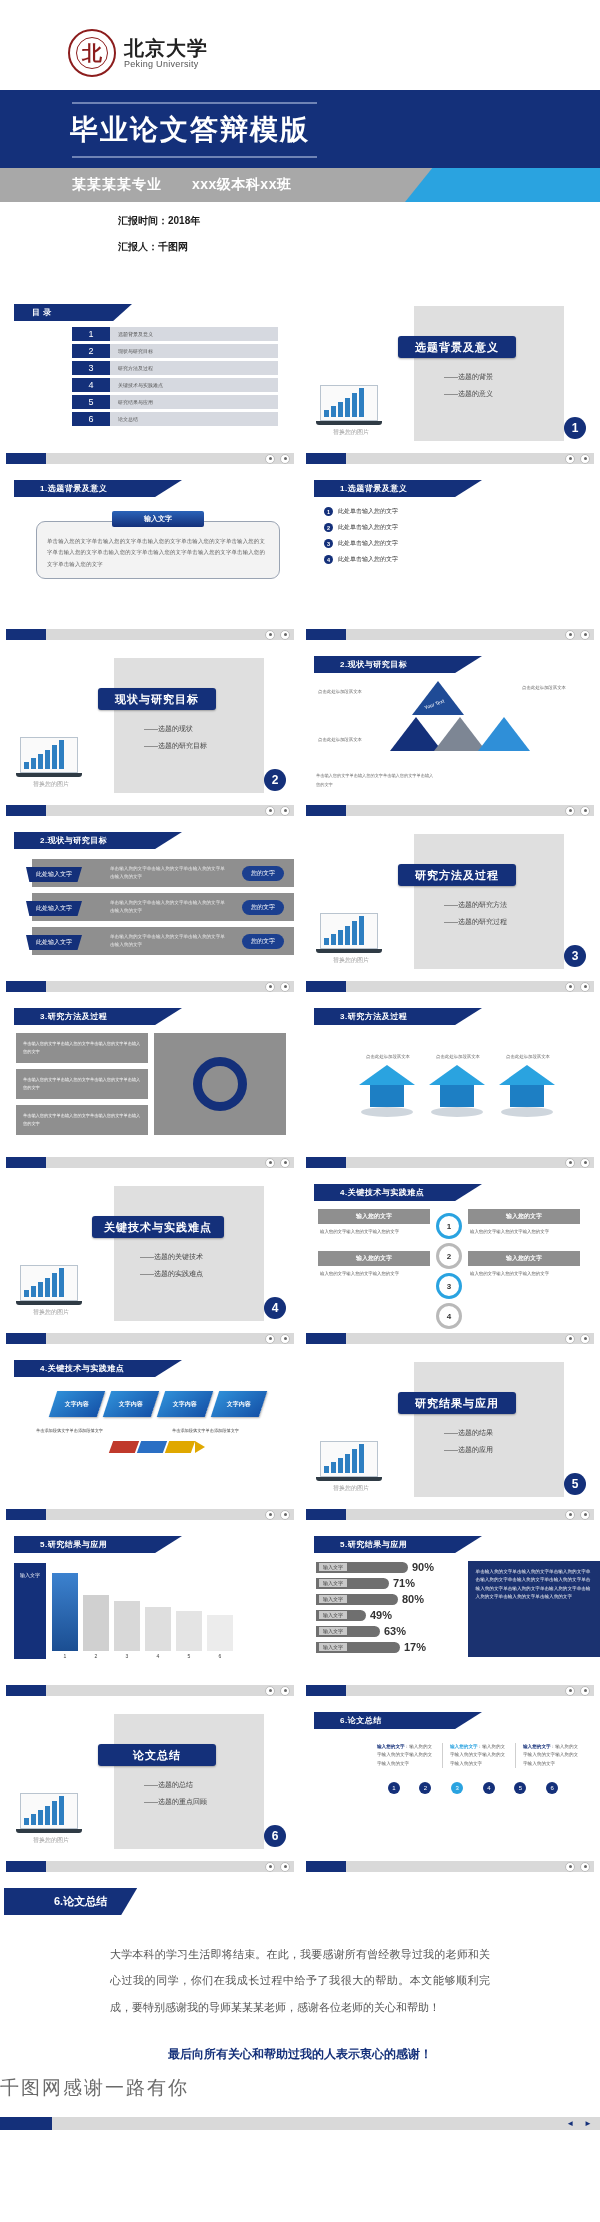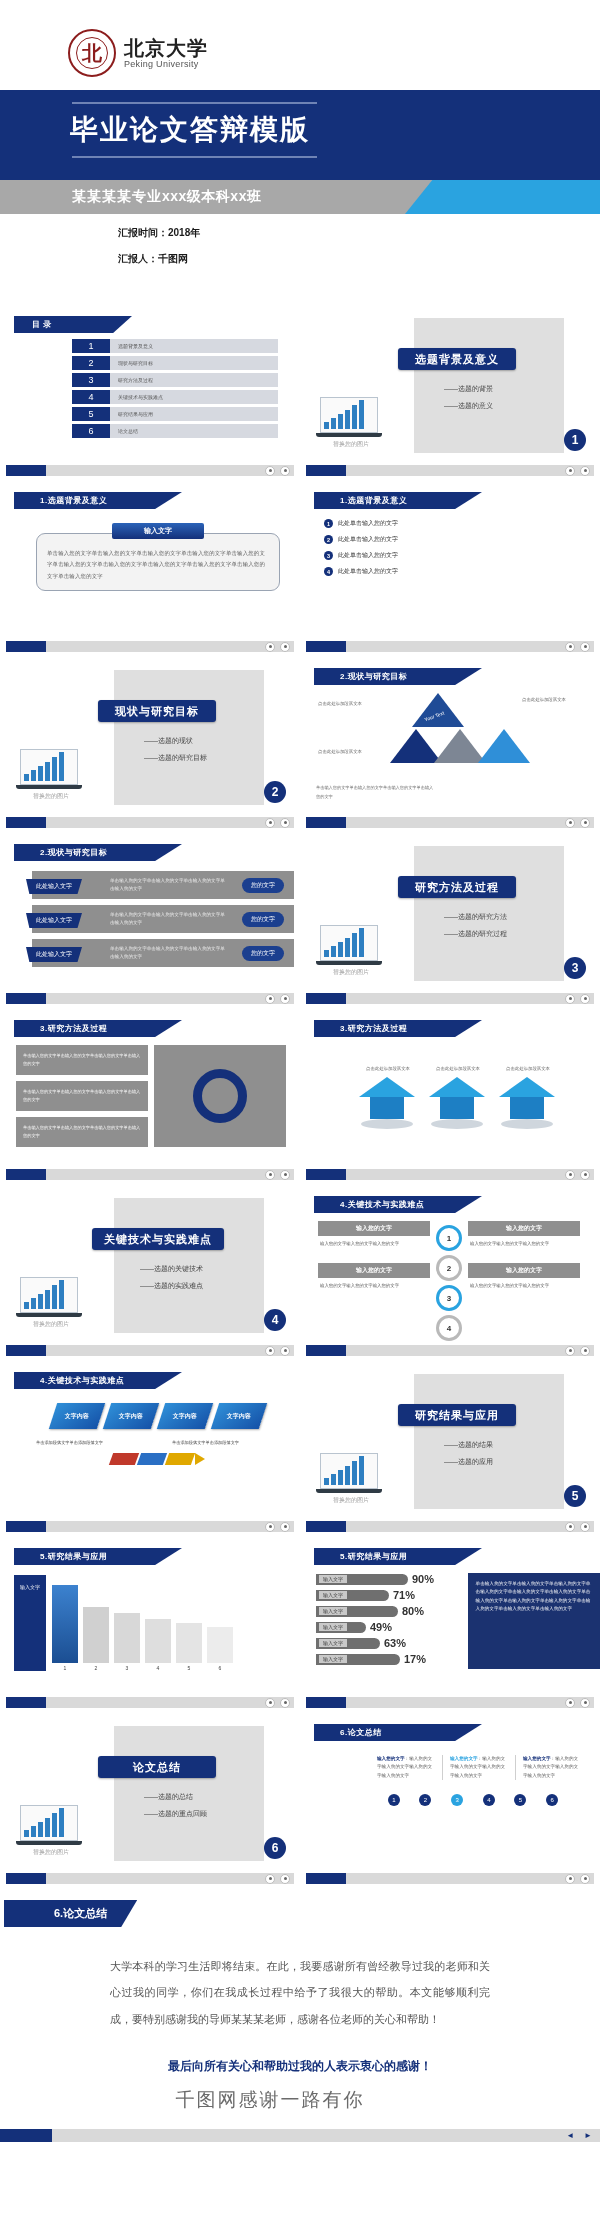--- a/index.html
+++ b/index.html
@@ -10,29 +10,29 @@
   .cover{width:600px;position:relative;background:#fff;padding-top:22px;}
   .logo-row{display:flex;align-items:center;gap:8px;padding-left:68px;height:62px;}
   .logo-mark{width:44px;height:44px;border-radius:50%;border:2.5px solid #8c1d1d;
     position:relative;display:flex;align-items:center;justify-content:center;}
   .logo-mark:after{content:"";position:absolute;width:30px;height:30px;border-radius:50%;
     border:1px solid #8c1d1d;}
   .logo-glyph{font-size:20px;color:#8c1d1d;font-weight:bold;line-height:1;z-index:2;}
   .logo-text .cn{font-size:20px;font-weight:bold;color:#222;letter-spacing:1px;line-height:1.05;}
   .logo-text .en{font-size:9px;color:#555;letter-spacing:.3px;}
 
-  .title-band{background:#14307a;height:90px;margin-top:6px;position:relative;}
+  .title-band{background:#14307a;height:78px;margin-top:6px;position:relative;}
   .title-band .rule{position:absolute;left:72px;top:12px;width:245px;height:2px;background:#6f83b5;}
   .title-band .rule2{position:absolute;left:72px;top:66px;width:245px;height:2px;background:#6f83b5;}
   .title-band h1{position:absolute;left:70px;top:15px;margin:0;color:#fff;font-size:28px;
     font-weight:bold;letter-spacing:2px;line-height:50px;}
 
   .sub-band{height:34px;background:#a8a8a8;position:relative;overflow:hidden;display:flex;align-items:center;}
   .sub-band .majors{padding-left:72px;color:#fff;font-size:14px;font-weight:bold;letter-spacing:1px;}
-  .sub-band .cls{color:#fff;font-size:14px;font-weight:bold;letter-spacing:.5px;}
+  .sub-band .cls{color:#fff;font-size:14px;font-weight:bold;margin-left:30px;letter-spacing:.5px;}
   .sub-band .cyan{position:absolute;right:0;top:0;height:34px;width:195px;background:#2aa3e0;
     clip-path:polygon(14% 0,100% 0,100% 100%,0% 100%);}
 
   .tagline{text-align:right;padding-right:18px;margin-top:10px;color:#8a8a8a;font-size:10px;letter-spacing:1px;}
   .meta{padding-left:118px;margin-top:12px;}
   .meta div{font-size:10px;font-weight:bold;color:#1a1a1a;margin-bottom:12px;}
   .presenters{display:flex;gap:60px;padding-left:345px;margin-top:14px;font-size:10px;}
   .presenters b{color:#14307a;}
   .presenters span{color:#555;margin-left:8px;letter-spacing:1px;}
 
@@ -127,21 +127,21 @@
   .sumdots .d{width:12px;height:12px;border-radius:50%;background:#14307a;color:#fff;font-size:6px;
     display:flex;align-items:center;justify-content:center;}
   .sumdots .d.cy{background:#2aa3e0;}
 
   
   .thanks{width:600px;position:relative;padding-bottom:8px;}
   .thanks .rib{margin:10px 0 0 4px;background:#14307a;color:#fff;font-size:11px;font-weight:bold;
     padding:6px 30px 6px 50px;display:inline-block;clip-path:polygon(0 0,100% 0,88% 100%,0% 100%);}
   .thanks .para{margin:26px 110px 0 110px;font-size:11px;color:#555;line-height:2.4;text-align:justify;}
   .thanks .bold{margin-top:26px;text-align:center;color:#14307a;font-size:12px;font-weight:bold;}
-  .thanks .brand{margin:12px 60px 0 0;text-align:center;color:#6b6b6b;font-size:19px;
+  .thanks .brand{margin:12px 60px 0 0;text-align:left;color:#6b6b6b;font-size:19px;
     font-family:"Liberation Serif","DejaVu Serif",serif;letter-spacing:2px;}
   .thanks .foot{display:flex;align-items:center;height:13px;background:#d9d9d9;margin-top:16px;position:relative;}
   .thanks .foot .nub{width:52px;height:13px;background:#14307a;}
   .thanks .foot .dots{position:absolute;right:8px;display:flex;gap:10px;color:#14307a;font-size:8px;}
 </style>
 </head>
 <body>
 
 <div class="page">
 

